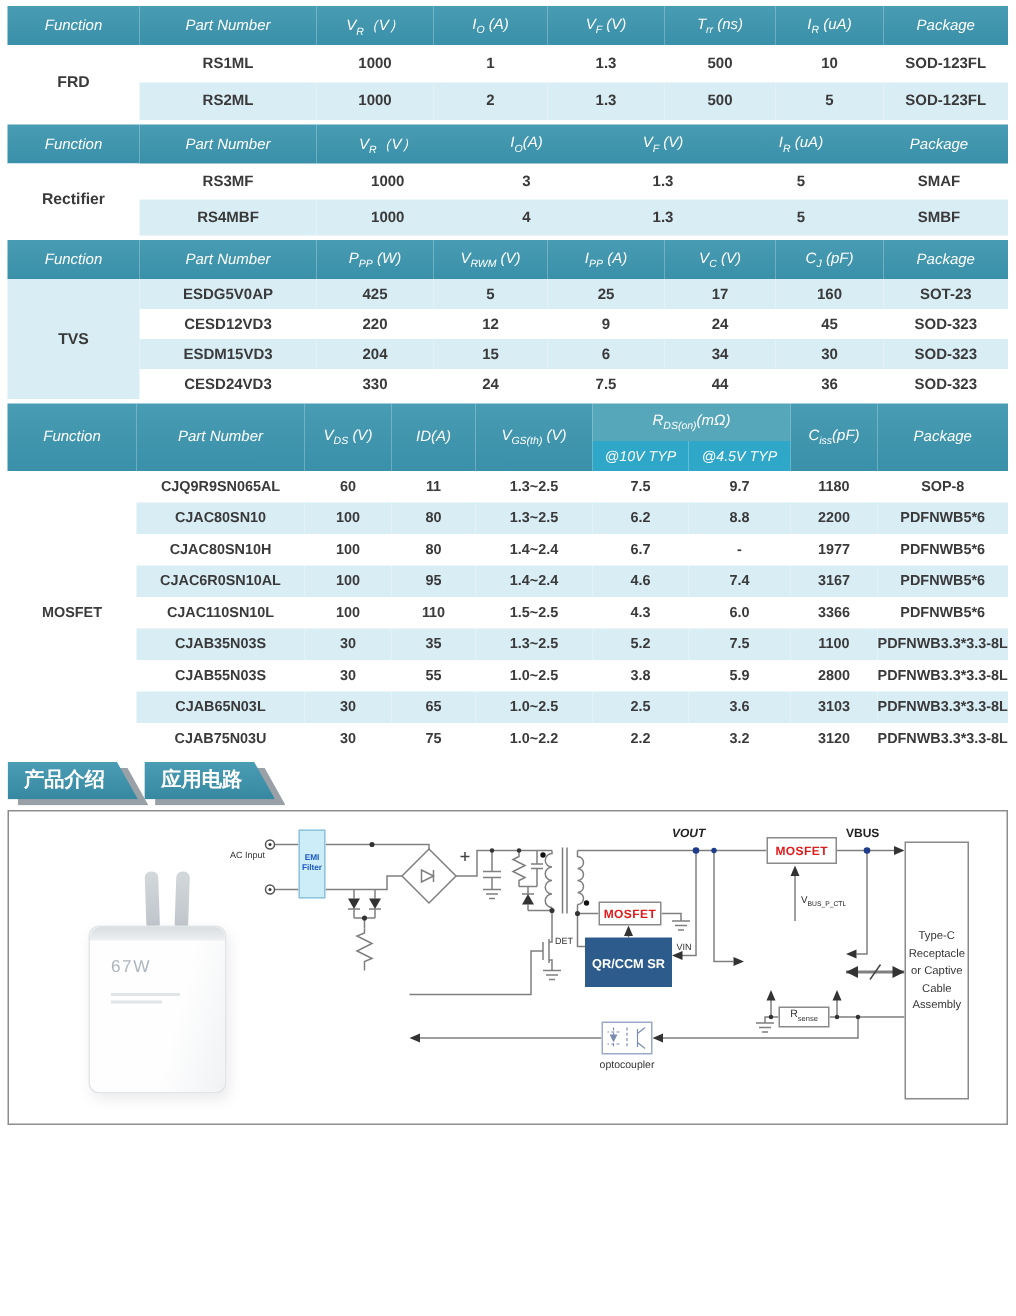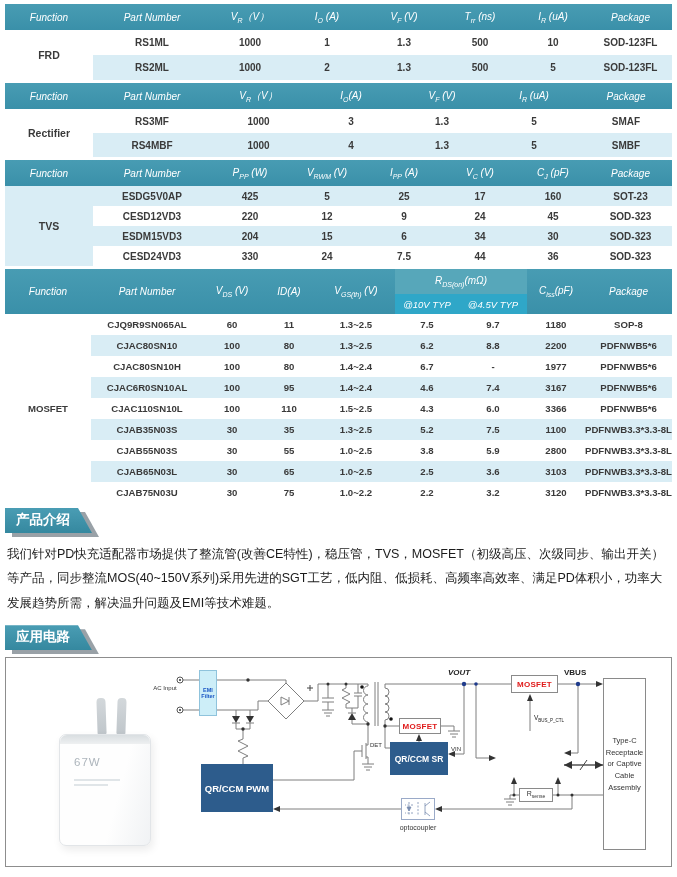--- a/index.html
+++ b/index.html
@@ -337,21 +337,20 @@
           <td>3120</td>
           <td>PDFNWB3.3*3.3-8L</td>
         </tr>
       </tbody>
   </table>
 
   
   <div class="badge-wrap">
     <span class="badge">产品介绍</span>
   </div>
-  <p class="intro-text">我们针对PD快充适配器市场提供了整流管(改善CE特性)，稳压管，TVS，MOSFET（初级高压、次级同步、输出开关）等产品，同步整流MOS(40~150V系列)采用先进的SGT工艺，低内阻、低损耗、高频率高效率、满足PD体积小，功率大发展趋势所需，解决温升问题及EMI等技术难题。</p>
 
   
   <div class="badge-wrap">
     <span class="badge">应用电路</span>
   </div>
 
   <div class="circuit">
     <svg class="wires" width="665" height="208" viewBox="0 0 665 208">
       <g stroke="#7f7f7f" stroke-width="1" fill="none">
 
@@ -459,21 +458,20 @@
       <div class="charger-body">
         <div class="charger-top"></div>
         <div class="charger-power">67W</div>
         <div class="charger-line" style="left:14px;top:44px;width:46px;"></div>
         <div class="charger-line" style="left:14px;top:49px;width:34px;"></div>
       </div>
     </div>
 
     <div class="lab lab-6" style="left:146px;top:27px;width:26px;text-align:center;">AC Input</div>
     <div class="cbox emi-box" style="left:193px;top:12px;width:18px;height:46px;">EMI Filter</div>
-    <div class="cbox blue-box" style="left:195px;top:106px;width:72px;height:48px;font-size:9.5px;">QR/CCM PWM</div>
     <div class="cbox mos-box" style="left:393px;top:60px;width:42px;height:16px;">MOSFET</div>
     <div class="cbox blue-box" style="left:384px;top:84px;width:58px;height:33px;font-size:8.5px;">QR/CCM SR</div>
     <div class="lab lab-6" style="left:364px;top:84px;">DET</div>
     <div class="lab lab-6" style="left:445px;top:88px;">VIN</div>
     <div class="lab lab-8" style="left:442px;top:10px;font-style:italic;">VOUT</div>
     <div class="cbox mos-box" style="left:505px;top:17px;width:47px;height:18px;">MOSFET</div>
     <div class="lab lab-8" style="left:558px;top:10px;">VBUS</div>
     <div class="lab" style="left:528px;top:56px;font-size:6.5px;font-weight:normal;"><span>V</span><sub style="font-size:4.5px;">BUS_P_CTL</sub></div>
     <div class="cbox white-box rsense-box" style="left:513px;top:130px;width:34px;height:14px;">
         <span><span>R</span><sub style="font-size:5px;">sense</sub></span>

